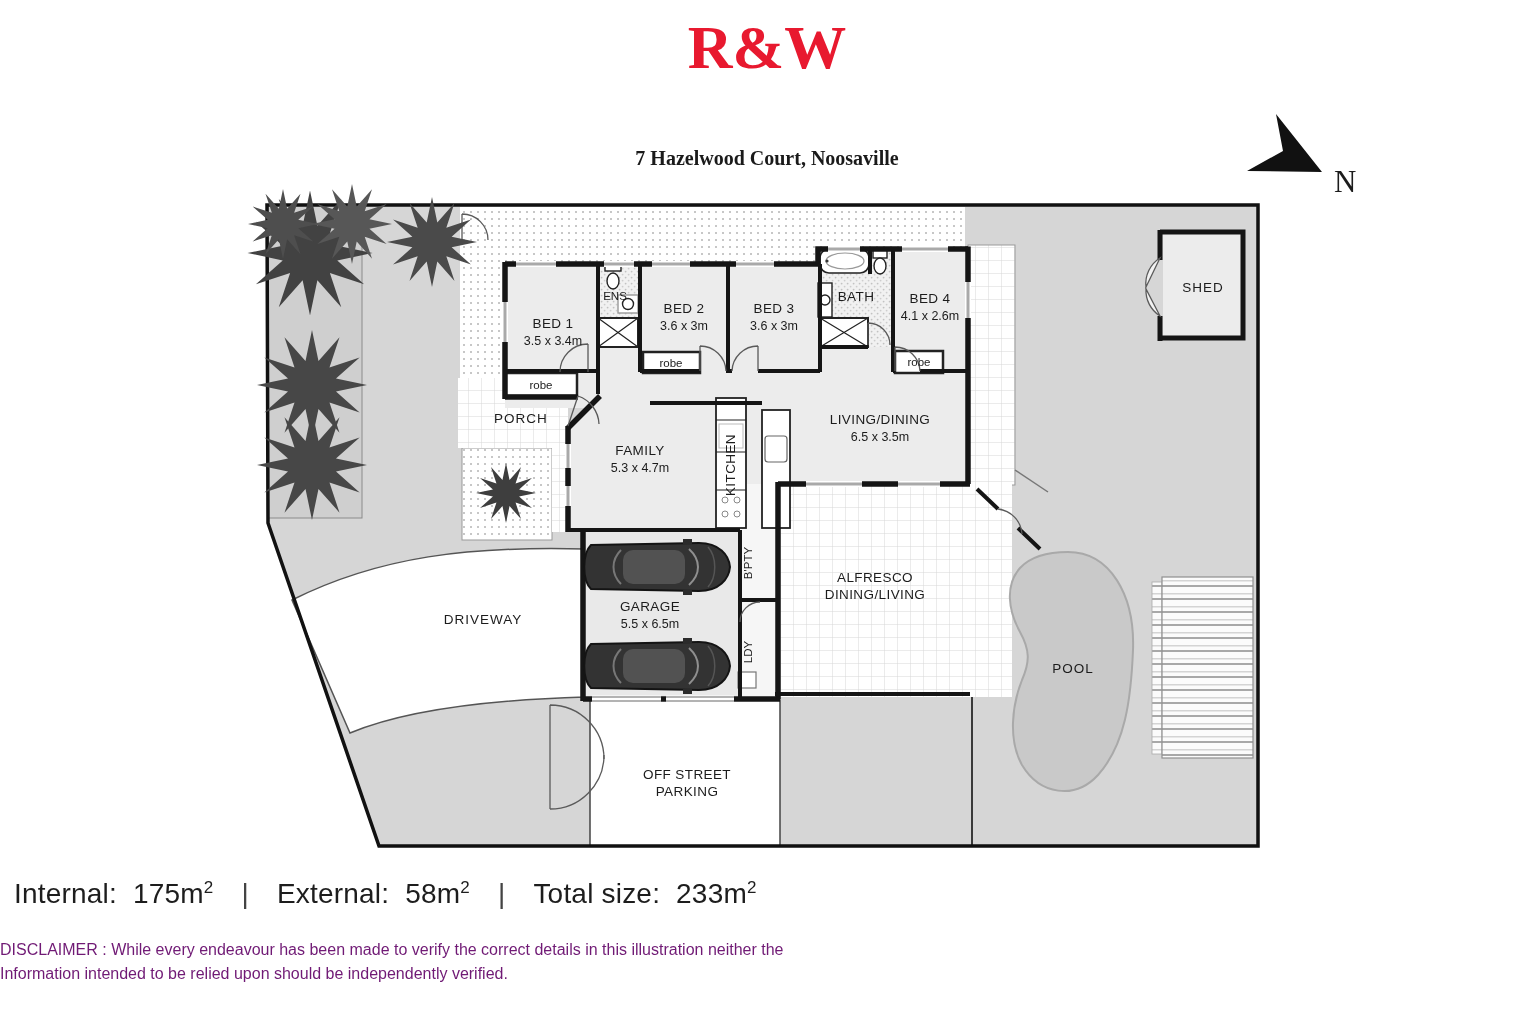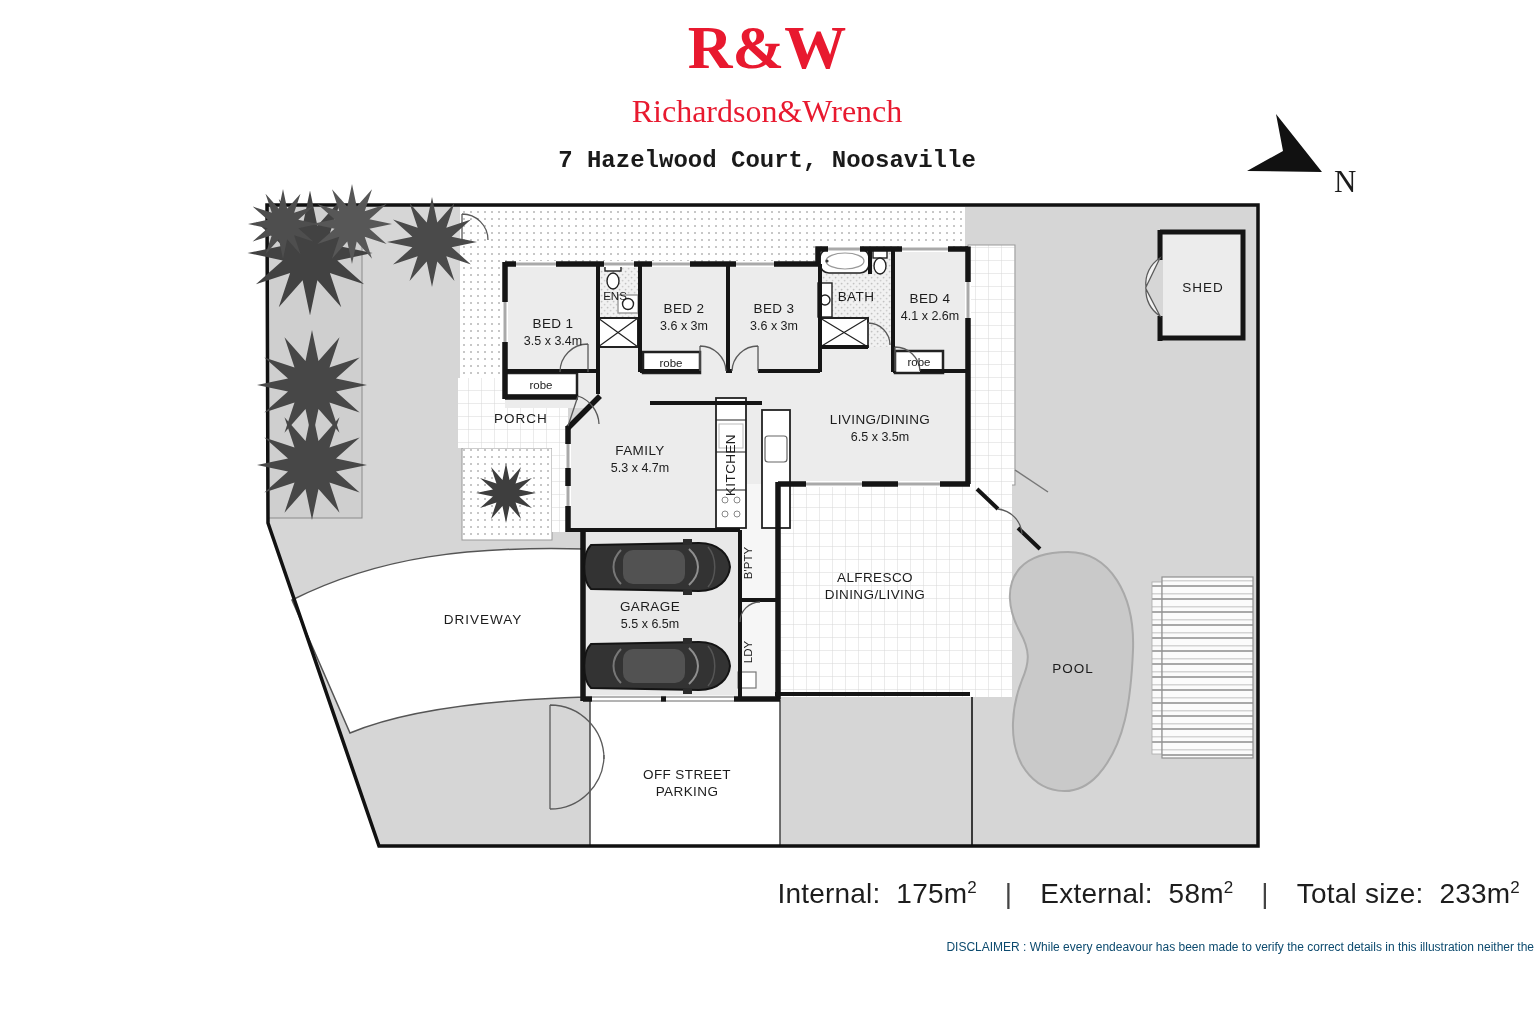--- a/index.html
+++ b/index.html
@@ -3,44 +3,43 @@
 <meta charset="utf-8">
 <style>
   html,body{margin:0;padding:0;background:#ffffff;}
   .page{position:relative;width:1534px;height:1025px;background:#fff;overflow:hidden;
         font-family:"Liberation Sans",sans-serif;}
   .hdr{position:absolute;left:0;width:100%;text-align:center;}
   .logo{top:16px;font-family:"Liberation Serif",serif;font-weight:bold;
         font-size:62px;letter-spacing:0px;color:#e8192f;line-height:1;}
   .brand{top:94px;font-family:"Liberation Serif",serif;font-size:32px;
          color:#e8192f;line-height:1.1;}
-  .addr{top:147px;font-family:Liberation Mono, monospace;font-weight:bold;
-        font-size:24px;color:#1a1a1a;}
+  .addr{top:147px;font-family:Liberation Serif, serif;font-weight:bold;
+        font-size:20px;color:#1a1a1a;}
   svg.plan{position:absolute;left:0;top:0;}
-  .summary{position:absolute;top:878px;left:0;width:100%;text-align:right;
+  .summary{position:absolute;top:878px;left:0;width:100%;text-align:left;
            font-size:28px;color:#1d1d1d;letter-spacing:0.2px;}
   .summary .grp{margin:0 14px;}
   .summary .sep{color:#444;font-weight:300;margin:0 14px;}
   .summary sup{font-size:17px;}
-  .disc{position:absolute;top:938px;left:0;width:100%;text-align:right;
-        font-size:12px;color:#0c4a6e;line-height:1.5;}
+  .disc{position:absolute;top:938px;left:0;width:100%;text-align:left;
+        font-size:16px;color:#701a75;line-height:1.5;}
   text{font-family:"Liberation Sans",sans-serif;fill:#1c1c1c;}
   .rn{font-size:13.5px;letter-spacing:0.4px;}
   .rd{font-size:12.5px;}
   .sm{font-size:11.5px;}
   .big{font-size:13.5px;letter-spacing:1px;}
   .compassN{font-family:"Liberation Serif",serif;font-size:31px;}
 </style>
 </head>
 <body>
 
 <div class="page">
 
   <div class="hdr logo">R&amp;W</div>
-  <div class="hdr brand">Richardson&amp;Wrench</div>
   <div class="hdr addr">7 Hazelwood Court, Noosaville</div>
 
   <svg class="plan" width="1534" height="1025" viewBox="0 0 1534 1025">
     <defs>
       <pattern id="dots" width="7" height="7" patternUnits="userSpaceOnUse">
         <rect width="7" height="7" fill="#ffffff"></rect>
         <circle cx="2" cy="2" r="1" fill="#b5b5b5"></circle>
       </pattern>
       <pattern id="tiles" width="13" height="13" patternUnits="userSpaceOnUse">
         <rect width="13" height="13" fill="#ffffff"></rect>
@@ -296,15 +295,16 @@
       <text class="compassN" x="1334" y="192">N</text>
     </g>
   </svg>
 
   <div class="summary">
     <span class="grp"><span>Internal:</span>&nbsp;&nbsp;<span>175m</span><sup>2</sup></span><span class="sep">|</span><span class="grp"><span>External:</span>&nbsp;&nbsp;<span>58m</span><sup>2</sup></span><span class="sep">|</span><span class="grp"><span>Total size:</span>&nbsp;&nbsp;<span>233m</span><sup>2</sup></span>
   </div>
 
   <div class="disc">
     <div>DISCLAIMER : While every endeavour has been made to verify the correct details in this illustration neither the</div>
+    <div>Information intended to be relied upon should be independently verified.</div>
   </div>
 
 </div>
 
 </body></html>

